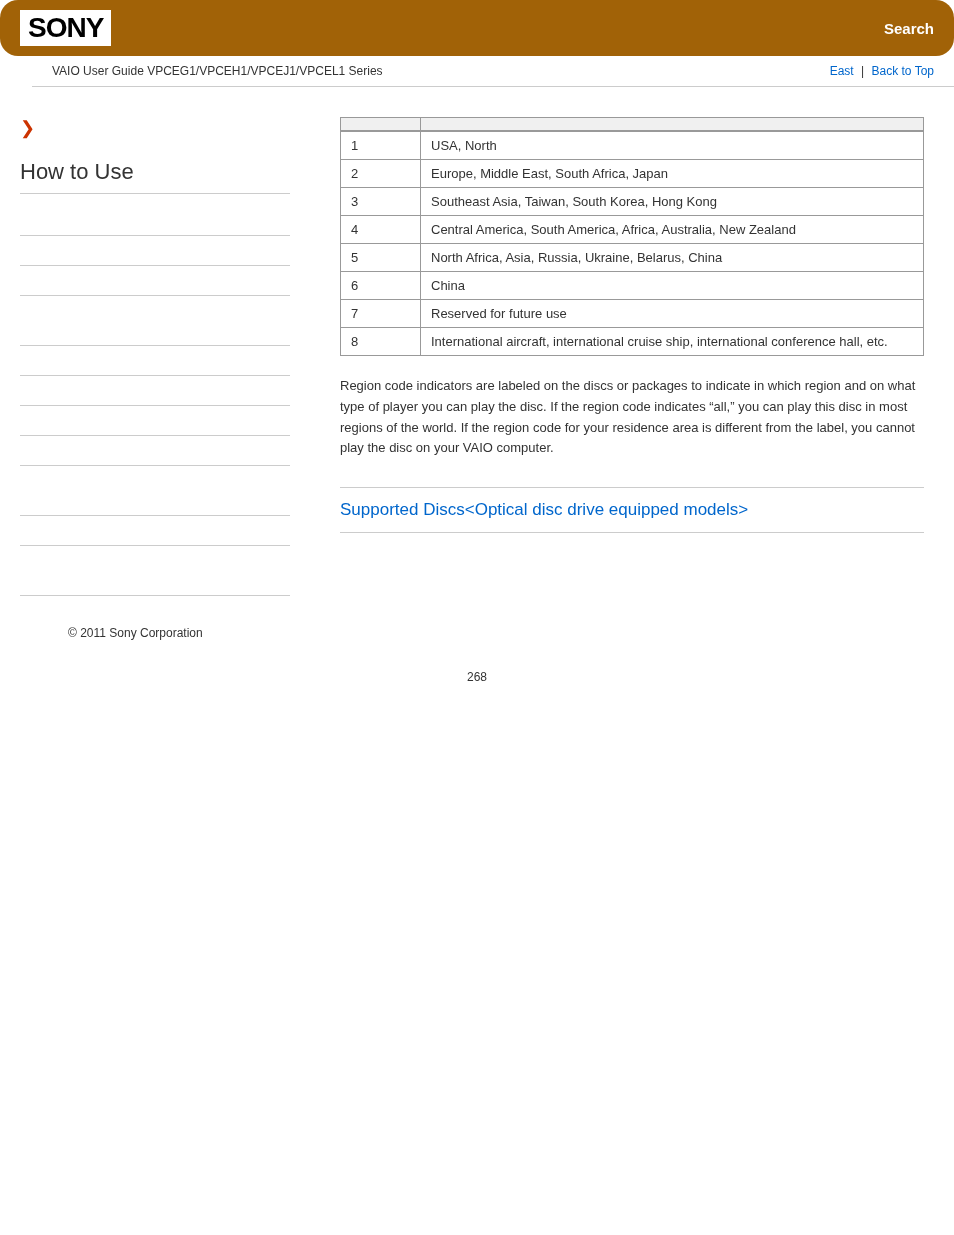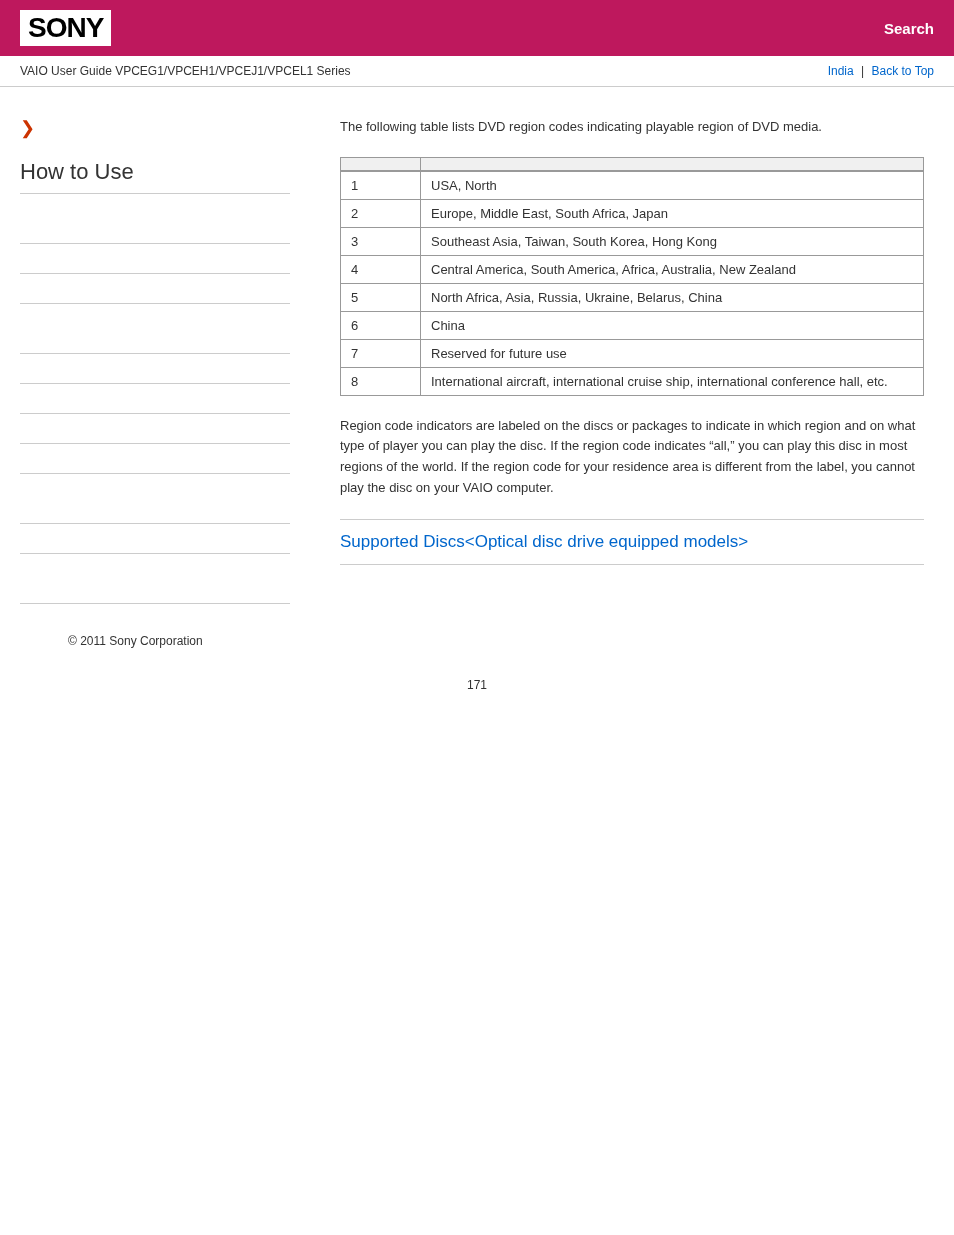--- a/index.html
+++ b/index.html
@@ -1,24 +1,25 @@
 <!DOCTYPE html>
 <html><head>
   <meta charset="utf-8">
   <style>
     * { margin: 0; padding: 0; box-sizing: border-box; }
     body { font-family: Arial, sans-serif; font-size: 13px; color: #333; background: #fff; width: 954px; min-height: 1235px; }
 
     
     #header {
-      background: #be185d;
+      background: #a16207;
       padding: 10px 20px;
       display: flex;
       align-items: center;
       justify-content: space-between;
+      border-radius: 18px;
     }
     #logo-text {
       color: #fff;
       font-size: 28px;
       font-weight: 900;
       font-family: Arial, sans-serif;
       letter-spacing: -1px;
       background: #fff;
       color: #000;
       padding: 2px 8px;
@@ -30,20 +31,21 @@
     }
 
     
     #nav-bar {
       background: #fff;
       border-bottom: 1px solid #ccc;
       padding: 8px 20px;
       display: flex;
       justify-content: space-between;
       align-items: center;
+      margin-left: 32px;
     }
     #breadcrumb-text {
       font-size: 12px;
       color: #333;
     }
     #nav-links {
       font-size: 12px;
     }
     #nav-links a, .nav-link {
       color: #0066cc;
@@ -73,21 +75,21 @@
       color: #cc3300;
       font-size: 18px;
       margin-bottom: 20px;
       margin-top: 10px;
     }
 
     #sidebar-title {
       font-size: 22px;
       font-weight: normal;
       color: #333;
-      margin-bottom: 20px;
+      margin-bottom: 12px;
       padding-bottom: 8px;
       border-bottom: 1px solid #ccc;
     }
 
     .sidebar-item {
       border-bottom: 1px solid #ccc;
       padding: 7px 0;
       height: 30px;
     }
 
@@ -132,21 +134,21 @@
       border-top: 2px solid #999;
     }
     .col-code {
       width: 80px;
     }
 
     #description-text {
       font-size: 13px;
       color: #333;
       line-height: 1.6;
-      margin-bottom: 20px;
+      margin-bottom: 28px;
     }
 
     #bottom-divider {
       border: none;
       border-top: 1px solid #ccc;
       margin-bottom: 12px;
     }
 
     #supported-link {
       color: #0066cc;
@@ -180,21 +182,21 @@
 <body>
 
 <div id="header">
   <div id="logo-text">SONY</div>
   <div id="search-label">Search</div>
 </div>
 
 <div id="nav-bar">
   <span id="breadcrumb-text">VAIO User Guide VPCEG1/VPCEH1/VPCEJ1/VPCEL1 Series</span>
   <div id="nav-links">
-    <a class="nav-link">India</a>
+    <a class="nav-link">East</a>
     <span>|</span>
     <a class="nav-link">Back to Top</a>
   </div>
 </div>
 
 <div id="main-container">
 
   <div id="sidebar">
     <div id="sidebar-arrow">❯</div>
     <div id="sidebar-title">How to Use</div>
@@ -208,21 +210,20 @@
     <div class="sidebar-item"></div>
     <div class="sidebar-item"></div>
     <div class="sidebar-spacer"></div>
     <div class="sidebar-item"></div>
     <div class="sidebar-item"></div>
     <div class="sidebar-spacer"></div>
     <div class="sidebar-item"></div>
   </div>
 
   <div id="content">
-    <p id="intro-text">The following table lists DVD region codes indicating playable region of DVD media.</p>
 
     <table id="region-table">
       <thead>
         <tr>
           <th class="col-code"></th>
           <th></th>
         </tr>
       </thead>
       <tbody id="table-body">
       <tr>
@@ -263,13 +264,13 @@
     <p id="description-text">Region code indicators are labeled on the discs or packages to indicate in which region and on what type of player you can play the disc. If the region code indicates “all,” you can play this disc in most regions of the world. If the region code for your residence area is different from the label, you cannot play the disc on your VAIO computer.</p>
 
     <hr id="bottom-divider">
     <a id="supported-link">Supported Discs&lt;Optical disc drive equipped models&gt;</a>
     <hr id="bottom-divider2">
   </div>
 </div>
 
 <div id="copyright">© 2011 Sony Corporation</div>
 
-<div id="page-number">171</div>
+<div id="page-number">268</div>
 
 </body></html>

